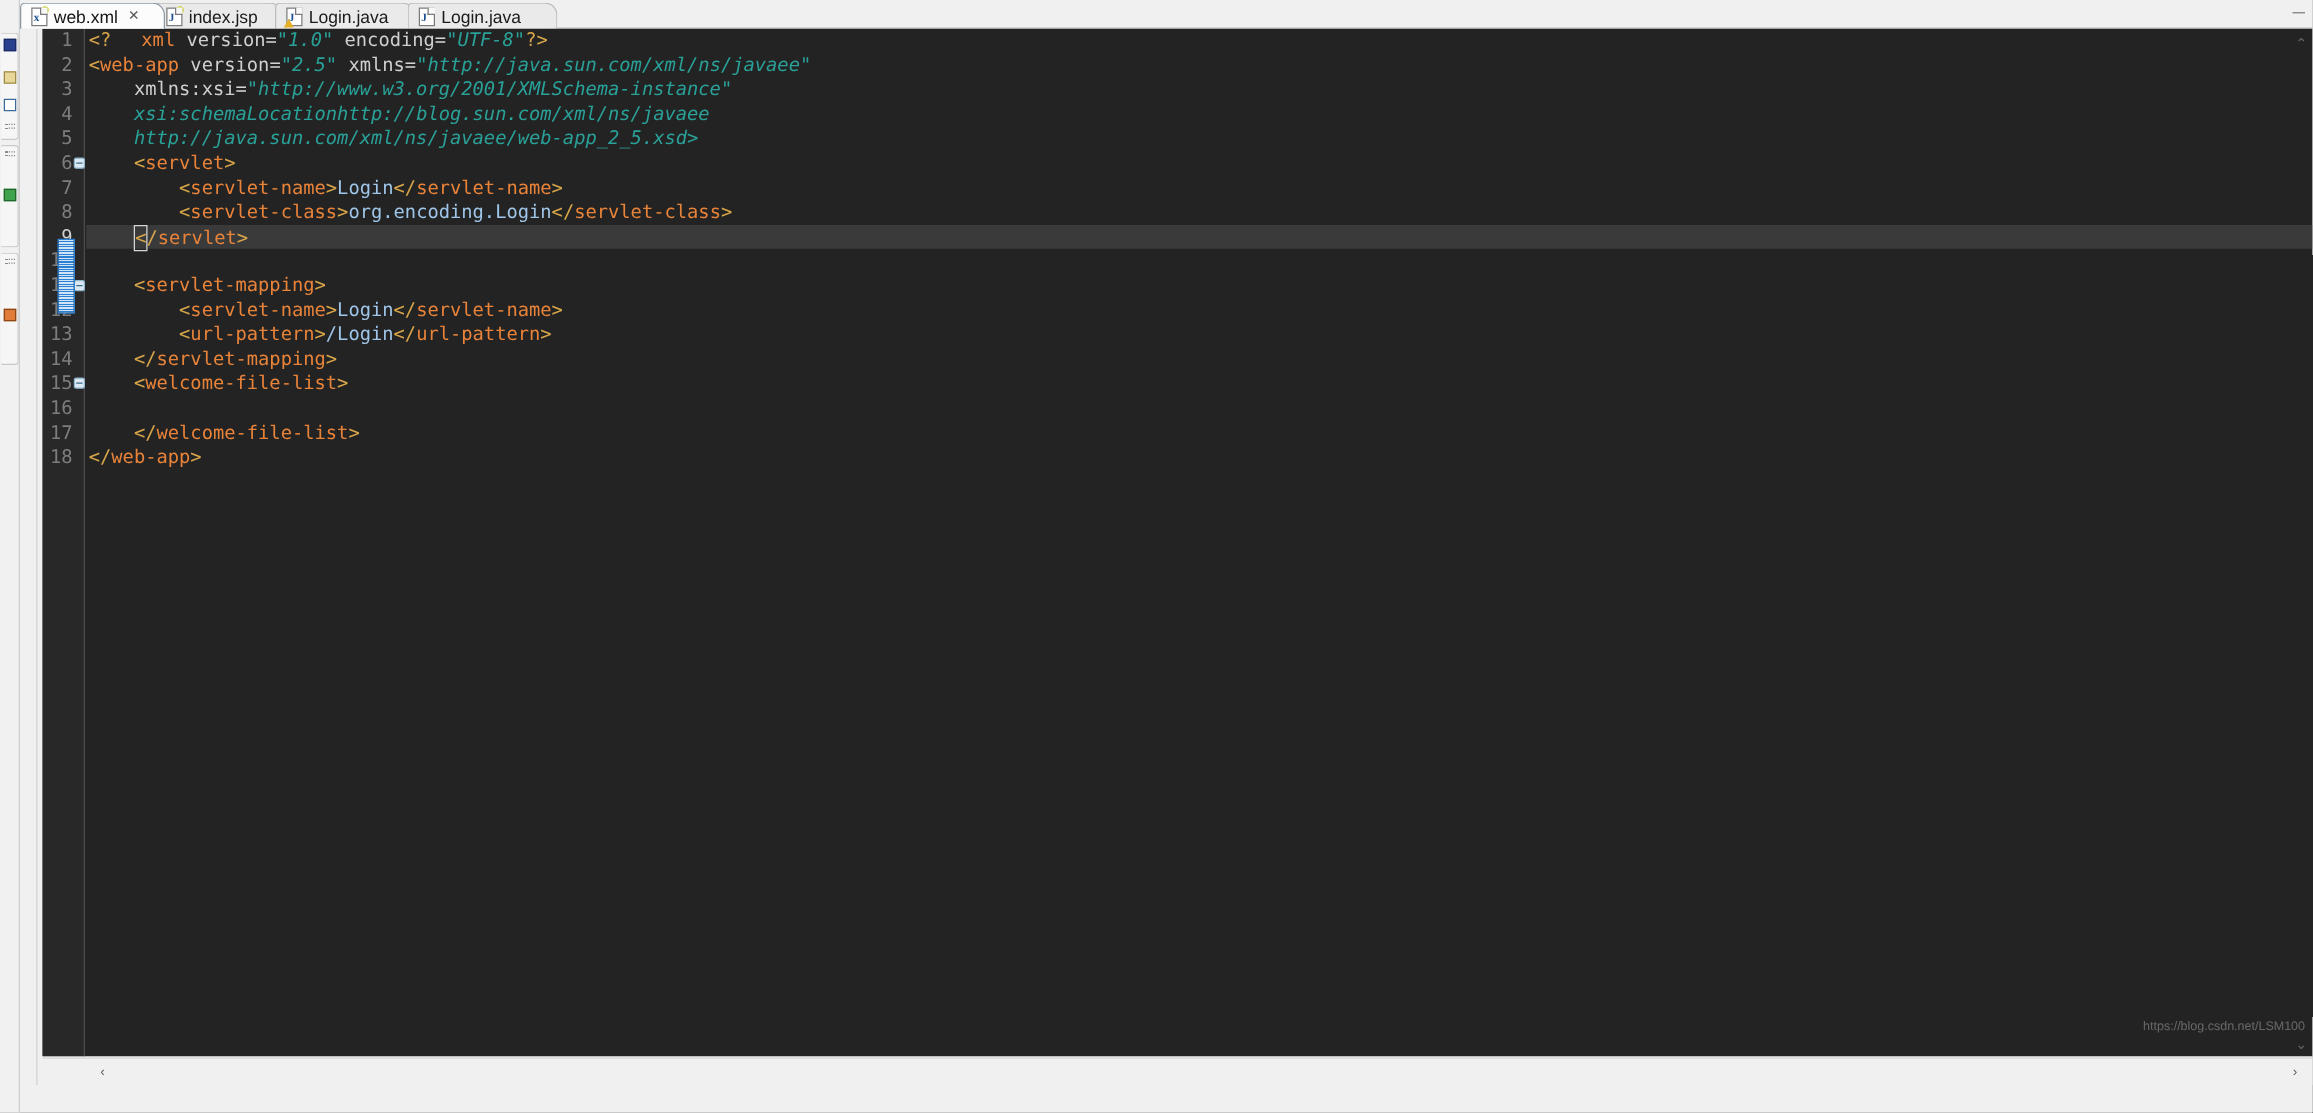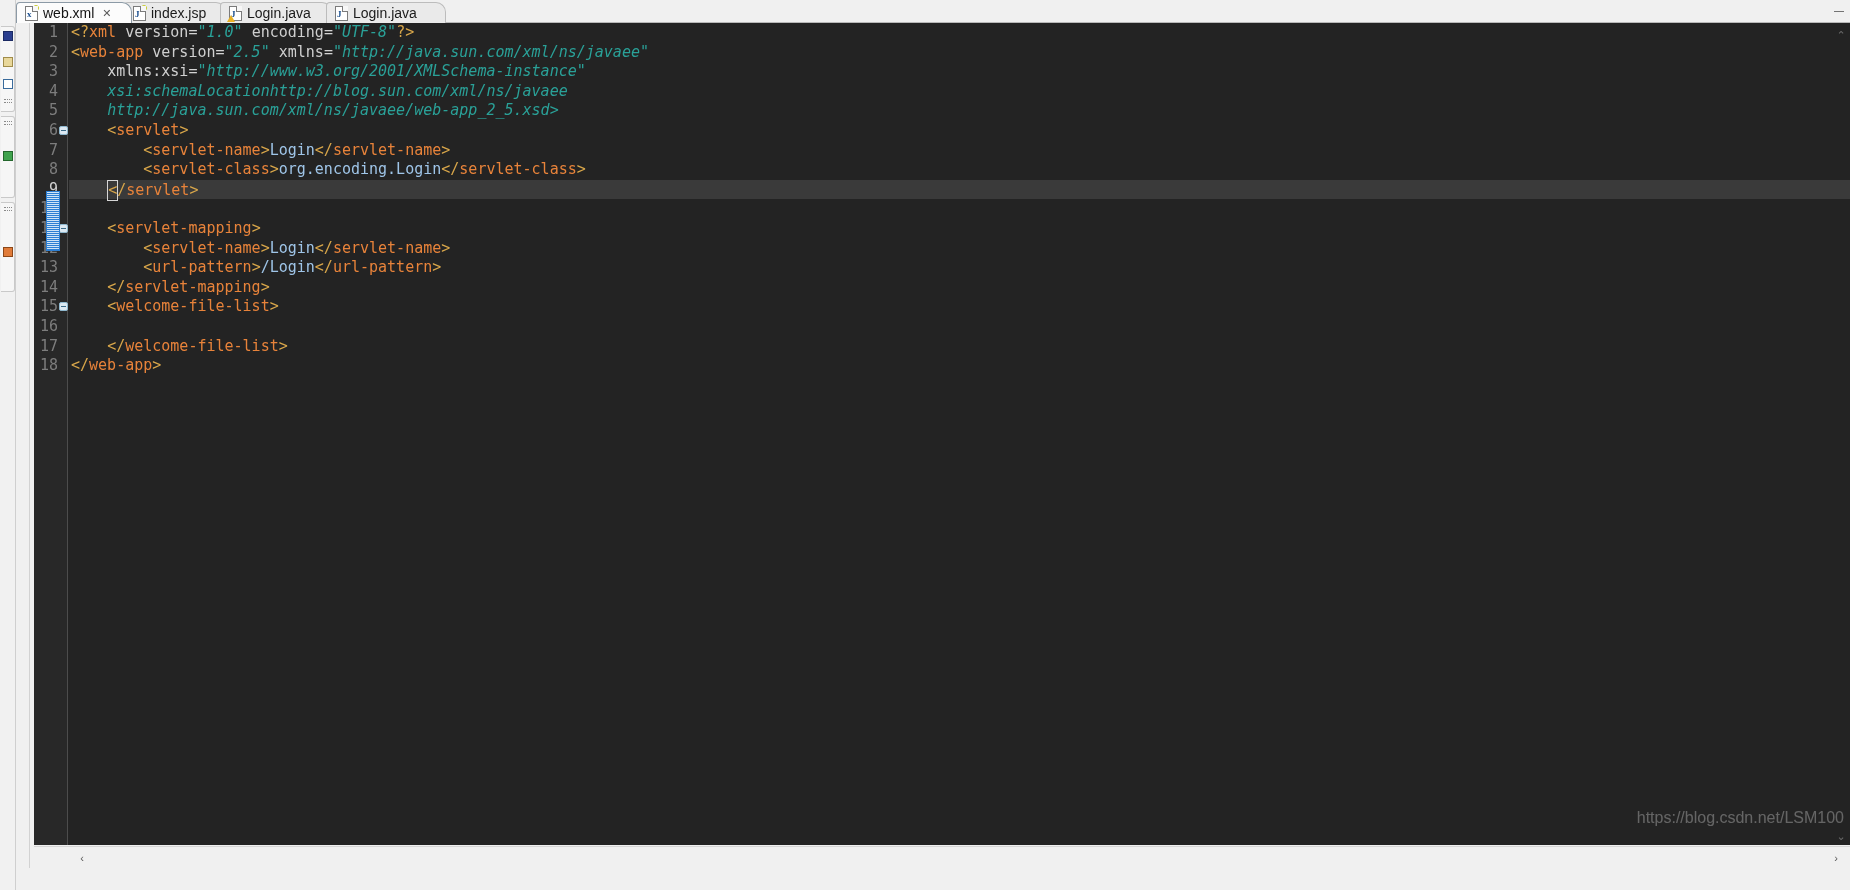--- a/index.html
+++ b/index.html
@@ -252,29 +252,29 @@
     border: 1px solid #d6d6d6;
     margin-right: -1px;
   }
 
   
   .tg   { color: #e8833a; }  
   .br   { color: #d8a64a; }  
   .at   { color: #cfcfcf; }  
   .st   { color: #2aa198; font-style: italic; }  
   .txt  { color: #9fc5e8; text-align: center; }  
-  .pi   { color: #e8833a; }  
+  .pi   { color: #e8833a; margin-left: 24px; }  
   .eq   { color: #d4d4d4; }
 
   
   .watermark {
     position: absolute;
     right: 6px;
     bottom: 18px;
-    font-size: 16px;
+    font-size: 10px;
     color: rgba(255,255,255,0.30);
     font-family: "Liberation Sans", sans-serif;
     white-space: nowrap;
     z-index: 20;
     padding-left: 22px;
   }
 
   
   .hscroll {
     position: absolute;

